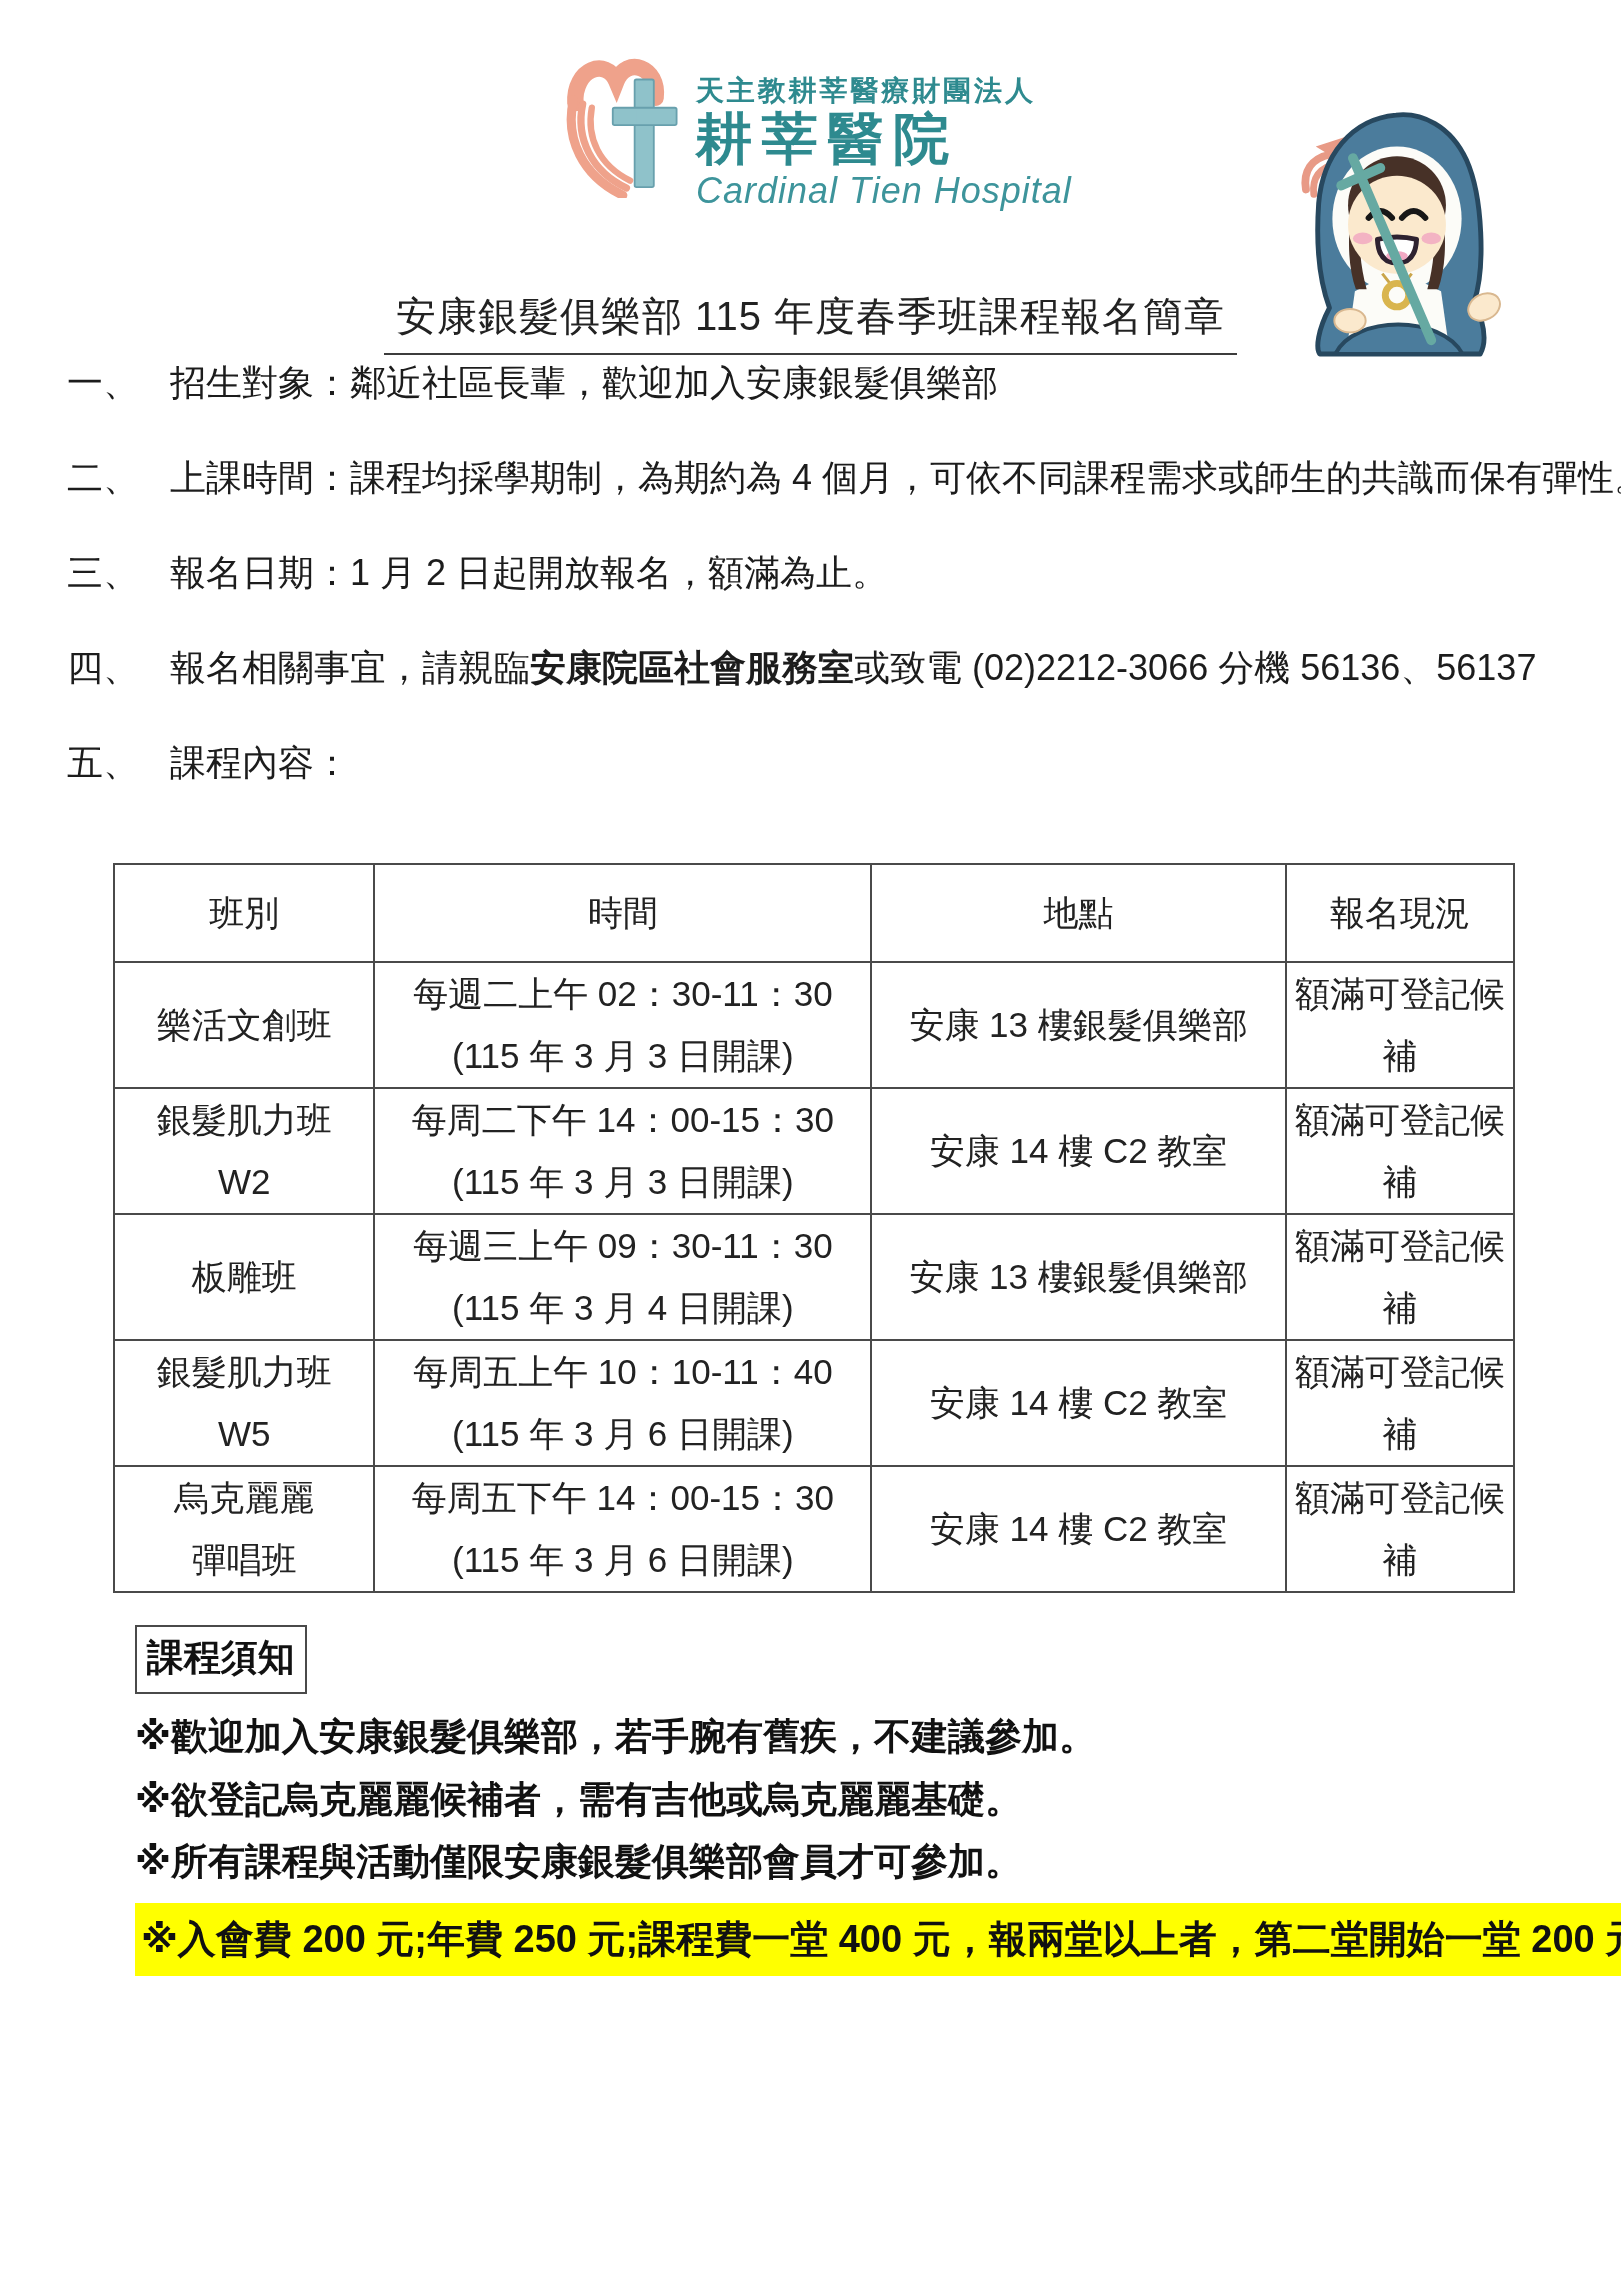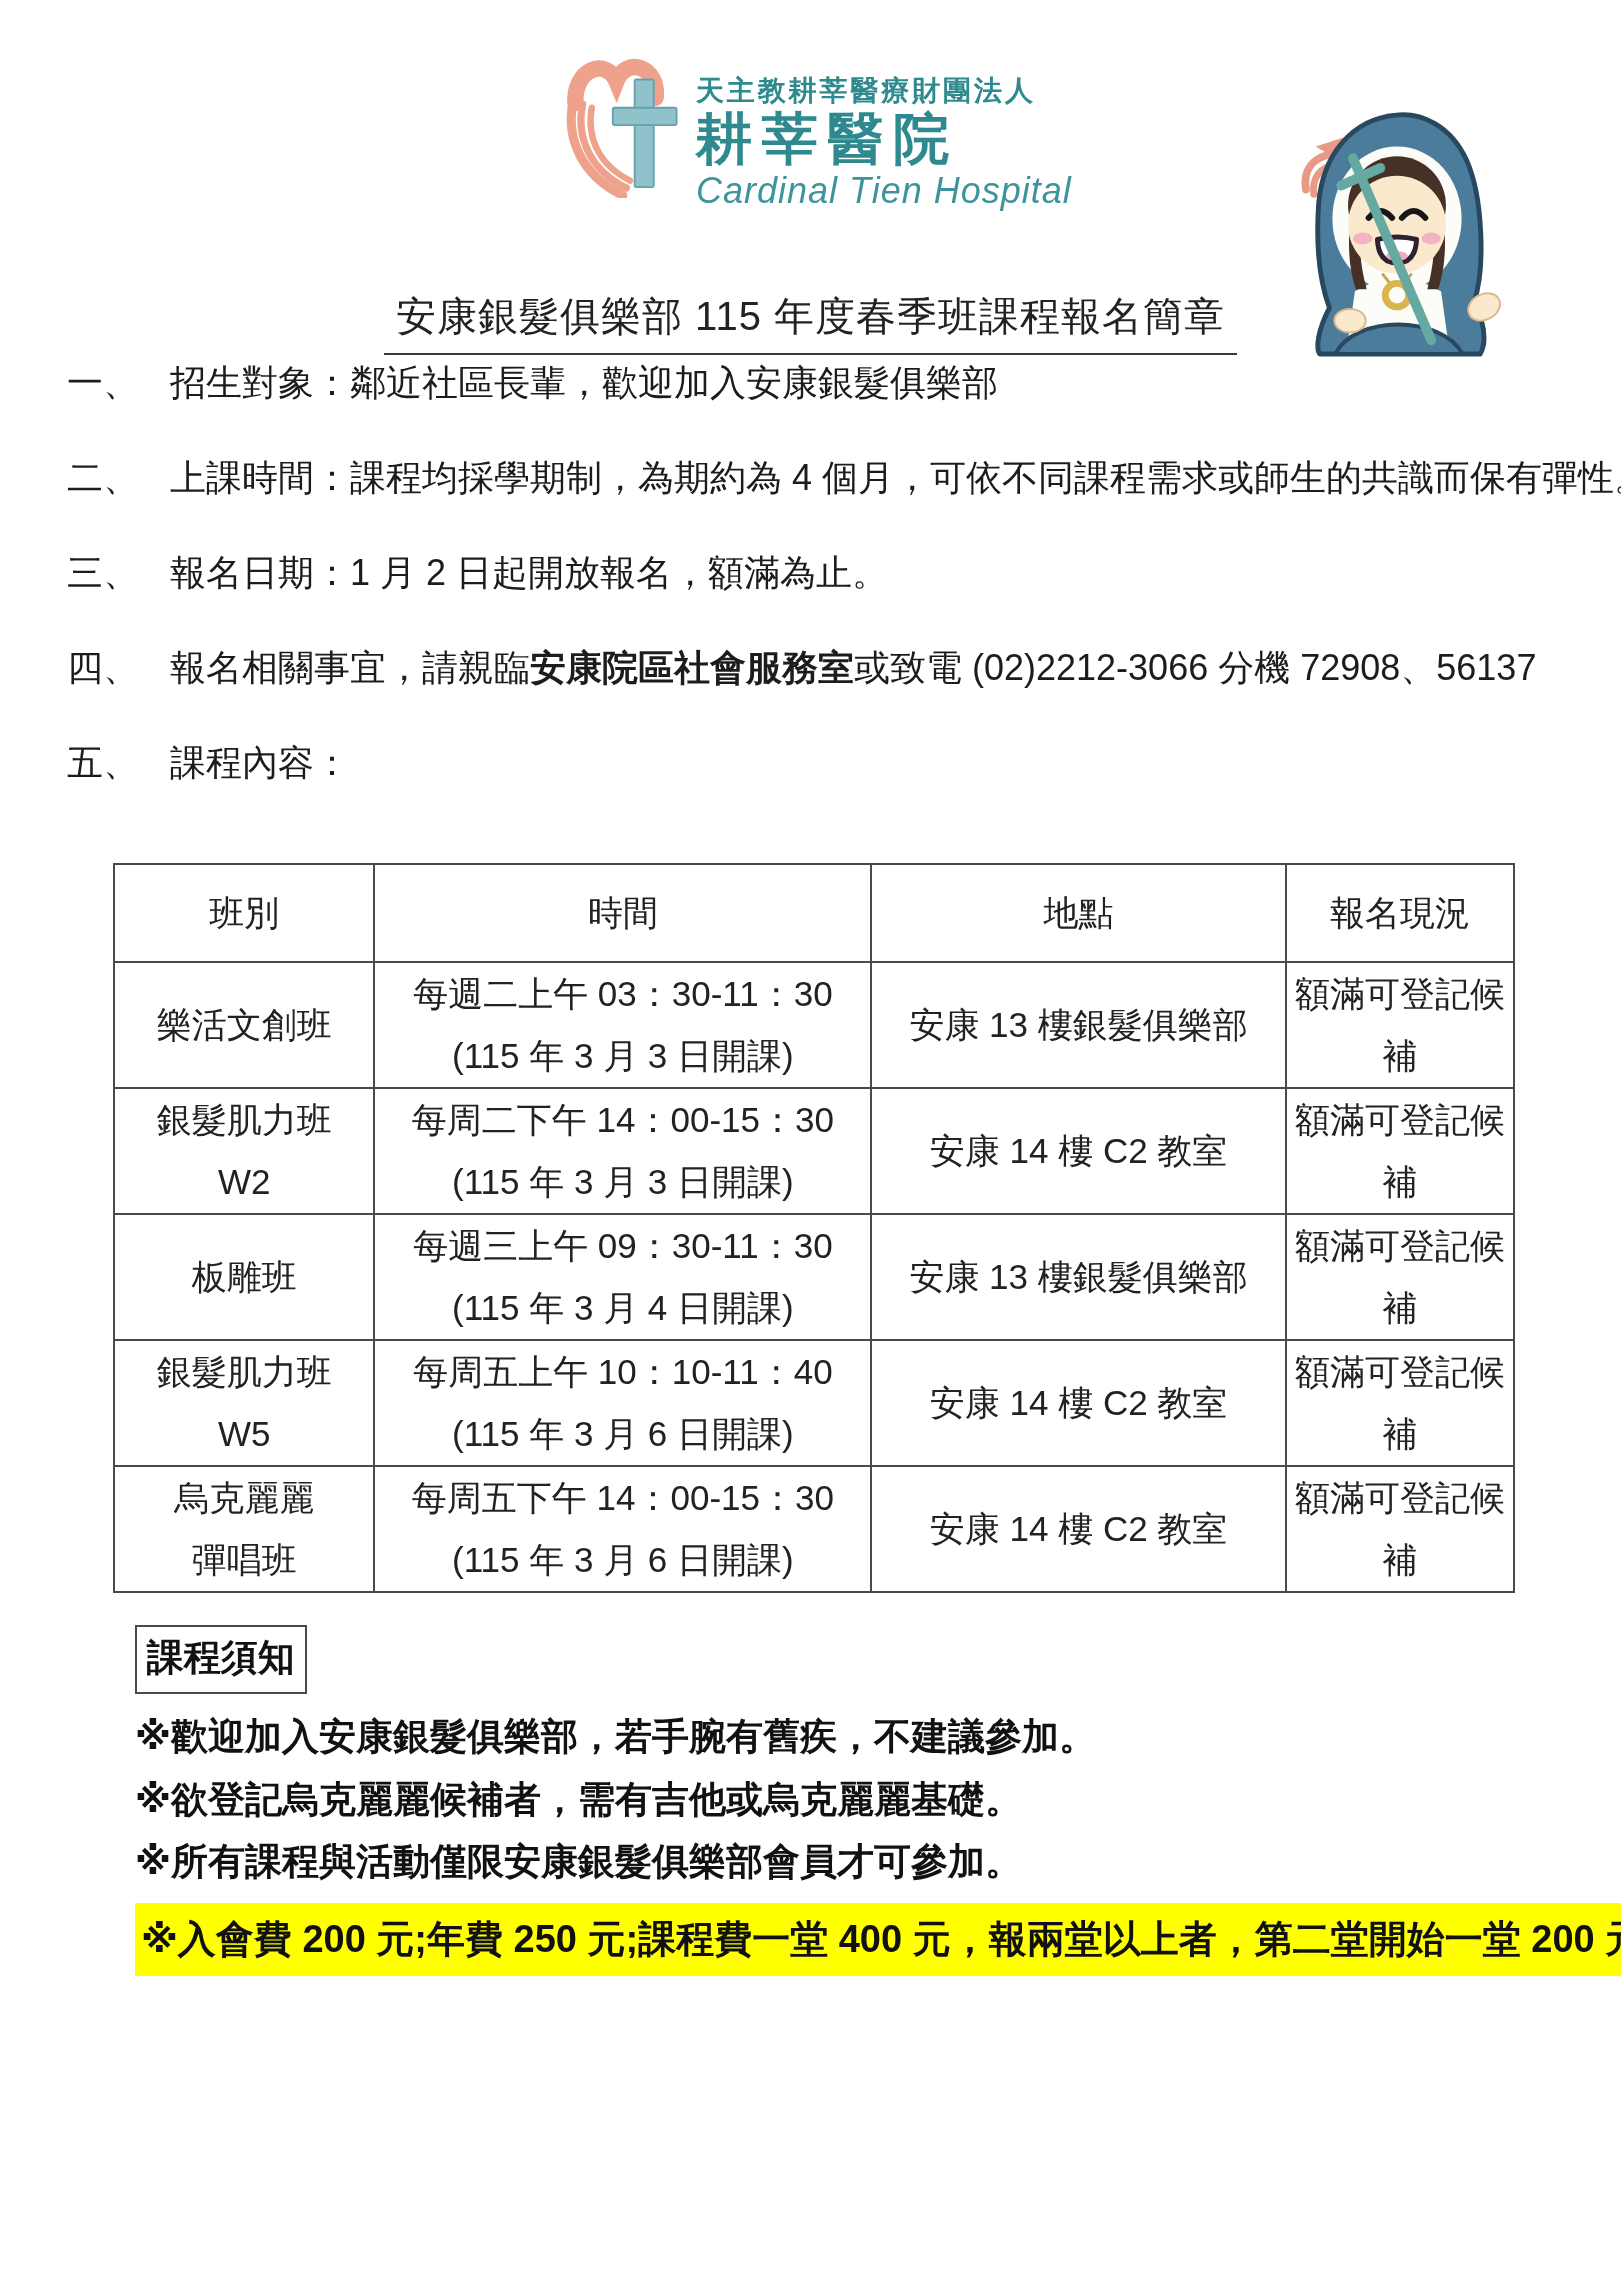--- a/index.html
+++ b/index.html
@@ -147,21 +147,21 @@
     <div class="intro-item">
       <span class="intro-num">二、</span>
       <span class="intro-text">上課時間：課程均採學期制，為期約為 4 個月，可依不同課程需求或師生的共識而保有彈性。</span>
     </div>
     <div class="intro-item">
       <span class="intro-num">三、</span>
       <span class="intro-text">報名日期：1 月 2 日起開放報名，額滿為止。</span>
     </div>
     <div class="intro-item">
       <span class="intro-num">四、</span>
-      <span class="intro-text"><span>報名相關事宜，請親臨</span><b>安康院區社會服務室</b><span>或致電  (02)2212-3066 分機 72908、56137</span></span>
+      <span class="intro-text"><span>報名相關事宜，請親臨</span><b>安康院區社會服務室</b><span>或致電  (02)2212-3066 分機 56136、56137</span></span>
     </div>
     <div class="intro-item">
       <span class="intro-num">五、</span>
       <span class="intro-text">課程內容：</span>
     </div>
   </div>
 
   <table class="course-table">
     <colgroup>
       <col style="width:18.6%">
@@ -174,21 +174,21 @@
         <th>班別</th>
         <th>時間</th>
         <th>地點</th>
         <th>報名現況</th>
       </tr>
     </thead>
     <tbody>
       <tr>
         <td>樂活文創班</td>
         <td>
-          <span class="cell-line">每週二上午 03：30-11：30</span>
+          <span class="cell-line">每週二上午 02：30-11：30</span>
           <span class="cell-line">(115 年 3 月 3 日開課)</span>
         </td>
         <td>安康 13 樓銀髮俱樂部</td>
         <td>額滿可登記候補</td>
       </tr>
       <tr>
         <td>
           <span class="cell-line">銀髮肌力班</span>
           <span class="cell-line">W2</span>
         </td>

